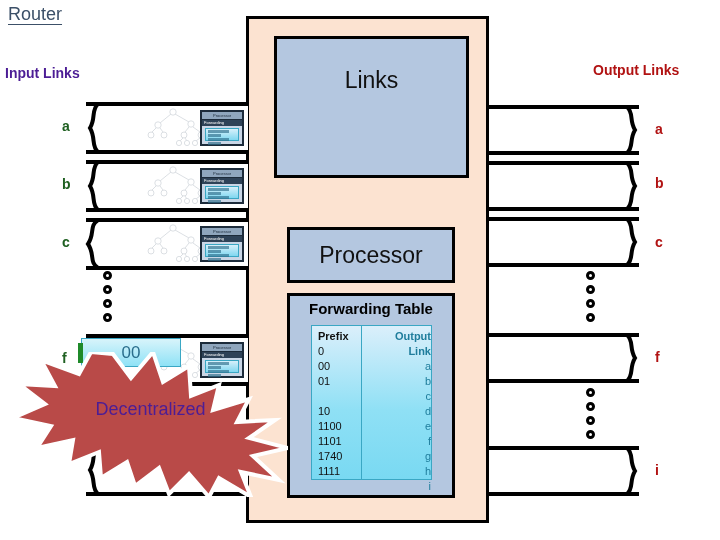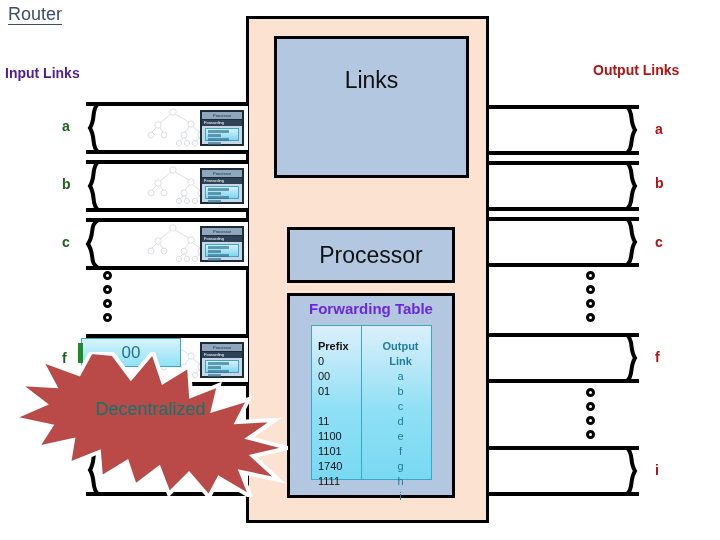--- a/index.html
+++ b/index.html
@@ -52,31 +52,31 @@
   }
   .procbox span{font-size:23px;color:#111;}
 
   
   .ftpanel{
     position:absolute;left:287px;top:293px;width:168px;height:205px;
     background:#b4c7e0;border:3px solid #000;box-sizing:border-box;
   }
   .ft-title{
     position:absolute;left:0;top:4px;width:100%;
-    text-align:center;font-size:15px;font-weight:bold;color:#6d28d9;
+    text-align:center;font-size:15px;font-weight:bold;color:#000000;
   }
   .ft-grid{
     position:absolute;left:21px;top:29px;width:121px;height:155px;
     background:linear-gradient(to bottom,#dbeffb 0%,#8fe0f5 55%,#79d9f2 100%);
     border:1px solid #3aa7c4;box-sizing:border-box;
     display:flex;
   }
-  .ft-col{box-sizing:border-box;padding-top:13px;}
+  .ft-col{box-sizing:border-box;padding-top:3px;}
   .ft-col.prefix{width:50px;border-right:1px solid #3aa7c4;padding-left:6px;}
-  .ft-col.link{flex:1;text-align:center;margin-left:8px;}
+  .ft-col.link{flex:1;text-align:right;margin-left:8px;}
   .ft-h{font-size:11px;font-weight:bold;line-height:15px;}
   .ft-col.prefix .ft-h{color:#111;}
   .ft-col.link  .ft-h{color:#1f7d9c;}
   .ft-v{font-size:11px;line-height:15px;}
   .ft-col.prefix .ft-v{color:#111;}
   .ft-col.link  .ft-v{color:#1f7d9c;}
 
   
   .pipe{position:absolute;box-sizing:border-box;background:#fff;}
   .pipe .bar{position:absolute;left:0;width:100%;height:4px;background:#000;}
@@ -138,21 +138,21 @@
   .tag00:before{
     content:"";position:absolute;left:-4px;top:4px;width:5px;height:20px;
     background:#1f8a2a;
   }
 
   
   .burst{position:absolute;left:13px;top:352px;width:275px;height:145px;}
   .burst svg{display:block;}
   .burst .btxt{
     position:absolute;left:0;top:44px;width:100%;
-    text-align:center;color:#0f766e;font-size:18px;line-height:26px;
+    text-align:center;color:#4c1d95;font-size:18px;line-height:26px;
     pointer-events:none;
   }
 </style>
 </head>
 <body>
 
 <div id="stage">
 
   <div class="title">Router</div>
 
@@ -171,21 +171,21 @@
 
   <div class="ftpanel">
     <div class="ft-title">Forwarding Table</div>
     <div class="ft-grid">
       <div class="ft-col prefix">
         <div class="ft-h">Prefix</div>
         <div class="ft-v">0</div>
         <div class="ft-v">00</div>
         <div class="ft-v">01</div>
         <div class="ft-v">&nbsp;</div>
-        <div class="ft-v">11</div>
+        <div class="ft-v">10</div>
         <div class="ft-v">1100</div>
         <div class="ft-v">1101</div>
         <div class="ft-v">1740</div>
         <div class="ft-v">1111</div>
       </div>
       <div class="ft-col link">
         <div class="ft-h">Output Link</div>
         <div class="ft-v">a</div>
         <div class="ft-v">b</div>
         <div class="ft-v">c</div>

